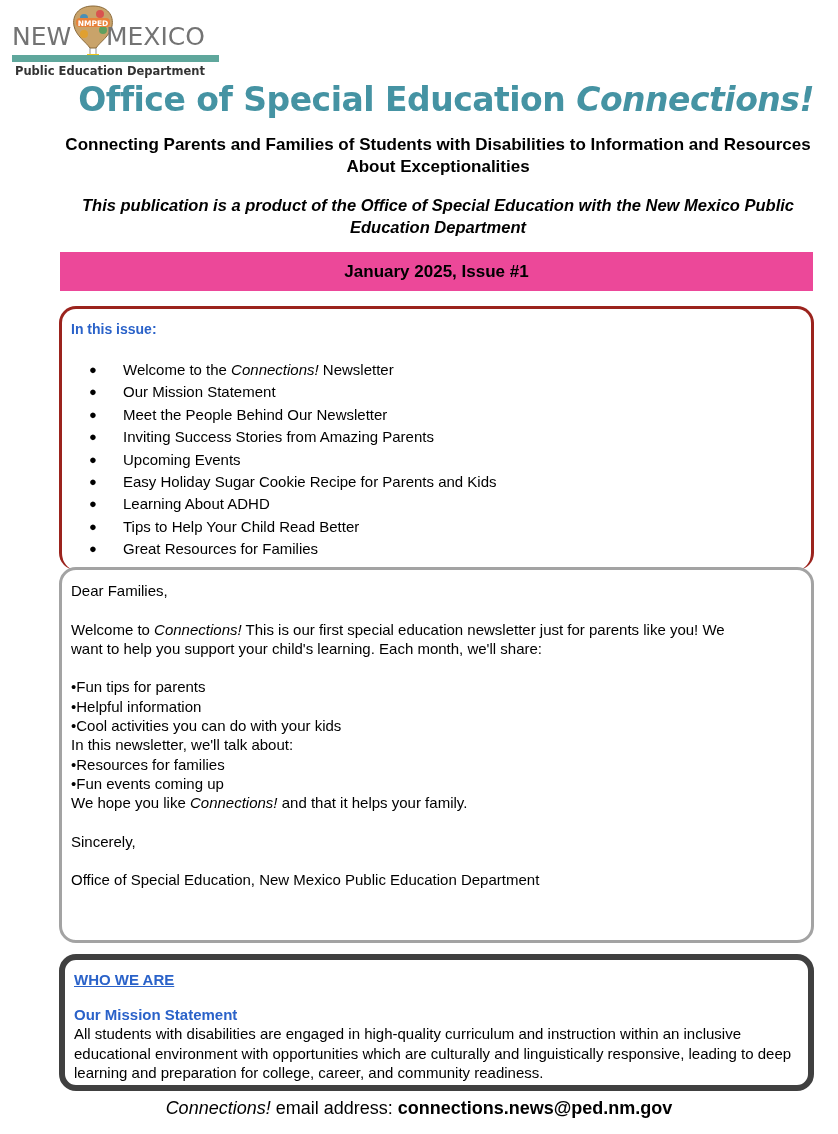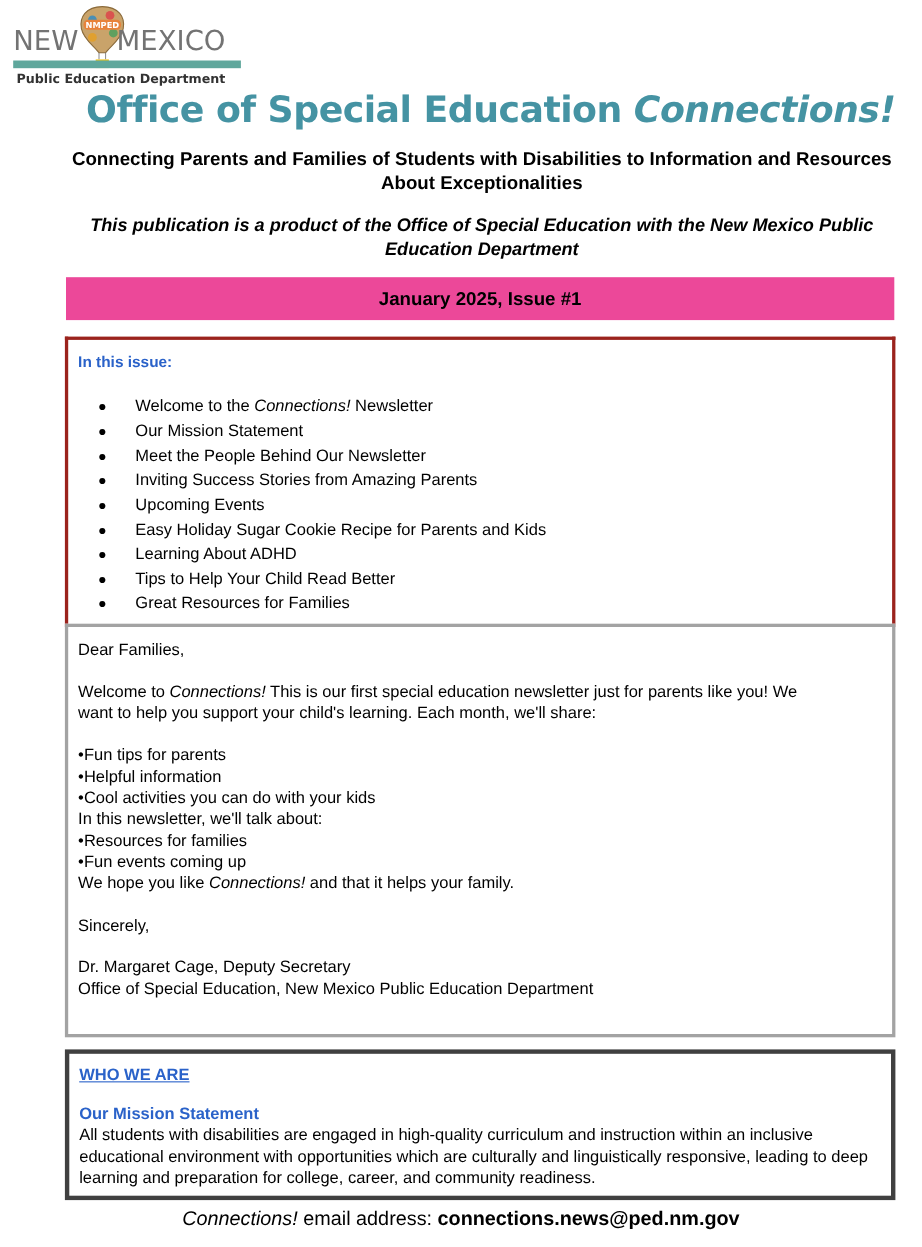--- a/index.html
+++ b/index.html
@@ -15,24 +15,24 @@
     .balloon { position: absolute; left: 58px; top: 0px; width: 46px; height: 58px; }
 
     .title { position: absolute; left: 0; width: 838px; top: 80px; text-align: right; padding-right: 24px; font-family: "DejaVu Sans", sans-serif; font-weight: bold; font-size: 33px; color: #4593a3; white-space: nowrap; letter-spacing: -0.5px; }
     .title em { font-style: italic; }
 
     .subtitle { position: absolute; left: 62px; width: 752px; top: 134px; text-align: center; font-weight: bold; font-size: 17px; line-height: 22px; }
     .intro { position: absolute; left: 62px; width: 752px; top: 194px; text-align: center; font-style: italic; font-size: 16.5px; line-height: 22px; font-weight: bold; }
 
     .banner { position: absolute; left: 60px; top: 252px; width: 753px; height: 39px; background: #ec4899; display: flex; align-items: center; justify-content: center; font-weight: bold; font-size: 17px; }
 
-    .box { position: absolute; left: 59px; width: 755px; background: #fff; }
+    .box { position: absolute; left: 59px; width: 755px; background: #fff; border-radius: 17px; }
     .box-issue { top: 306px; height: 264px; border: 3px solid #9b231d; border-bottom: none; }
     .box-letter { top: 567px; height: 376px; border: 3px solid #a3a3a3; }
-    .box-who { top: 954px; height: 137px; border: 4px solid #404040; }
+    .box-who { top: 954px; height: 137px; border: 6px solid #404040; }
 
     .issue-head { position: absolute; left: 9px; top: 12px; color: #2a62c9; font-weight: bold; font-size: 14px; }
     .issue-list { position: absolute; left: 0; top: 50px; list-style: none; }
     .issue-list li { position: relative; height: 22.4px; font-size: 15px; line-height: 22px; padding-left: 61px; white-space: nowrap; }
     .issue-list li .bullet { position: absolute; left: 27px; top: 0; font-size: 13px; }
 
     .letter { position: absolute; left: 9px; top: 11px; font-size: 15px; line-height: 19.3px; white-space: nowrap; }
     .letter .gap { height: 19.3px; }
     .letter p { height: 19.3px; }
 
@@ -101,21 +101,20 @@
     <p>•Fun tips for parents</p>
     <p>•Helpful information</p>
     <p>•Cool activities you can do with your kids</p>
     <p>In this newsletter, we'll talk about:</p>
     <p>•Resources for families</p>
     <p>•Fun events coming up</p>
     <p><span>We hope you like </span><em>Connections!</em><span> and that it helps your family.</span></p>
     <div class="gap"></div>
     <p>Sincerely,</p>
     <div class="gap"></div>
-    <p>Dr. Margaret Cage, Deputy Secretary</p>
     <p>Office of Special Education, New Mexico Public Education Department</p>
   </div>
 </div>
 
 <div class="box box-who">
   <a class="who-head" href="#">WHO WE ARE</a>
   <div class="mission-head">Our Mission Statement</div>
   <div class="mission-text">All students with disabilities are engaged in high-quality curriculum and instruction within an inclusive educational environment with opportunities which are culturally and linguistically responsive, leading to deep learning and preparation for college, career, and community readiness.</div>
 </div>
 

